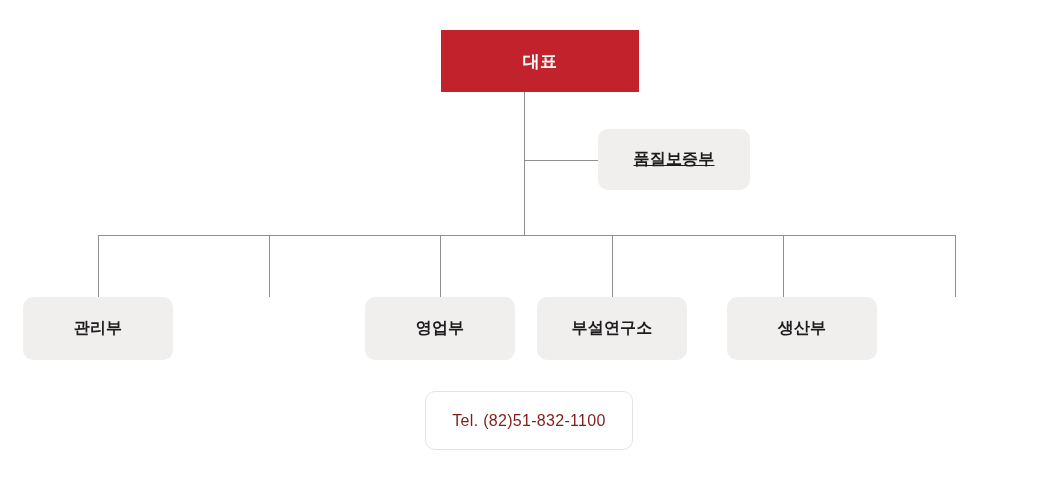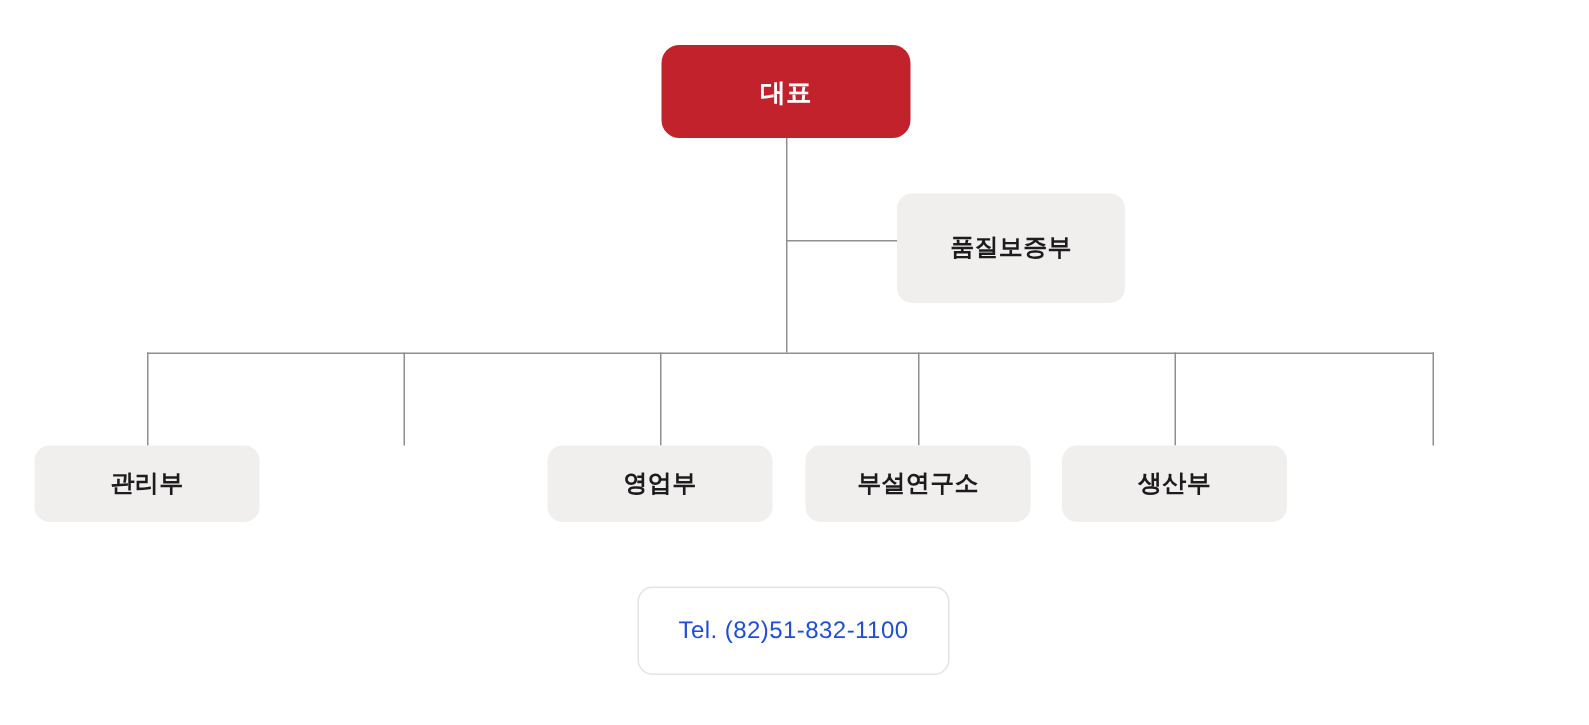--- a/index.html
+++ b/index.html
@@ -21,53 +21,53 @@
     align-items: center;
     justify-content: center;
     border-radius: 10px;
     font-weight: 700;
     font-size: 16px;
     color: #1c1c1e;
     letter-spacing: 0.2px;
     text-align: center;
   }
   .node.root {
-    left: 441px; top: 30px; width: 166px; height: 62px;
+    left: 441px; top: 30px; width: 198px; height: 62px;
     background: #c2222b;
     color: #ffffff;
     font-size: 17px;
-    border-radius: 12px;
+    border-radius: 0;
   }
   .node.dept {
     background: #f0efed;
   }
   .node.qa {
-    left: 598px; top: 129px; width: 152px; height: 73px;
+    left: 598px; top: 129px; width: 152px; height: 61px; text-decoration: underline;
   }
   .node.branch {
-    top: 297px; width: 150px; height: 51px;
+    top: 297px; width: 150px; height: 63px;
   }
   .line {
     position: absolute;
     background: #8f8f8f;
   }
   .line.v { width: 1px; }
   .line.h { height: 1px; }
   .tel-box {
     position: absolute;
     left: 425px; top: 391px; width: 208px; height: 59px;
     display: flex;
     align-items: center;
     justify-content: center;
     background: #ffffff;
     border: 1px solid #e4e4e4;
     border-radius: 10px;
     font-size: 16px;
     font-weight: 400;
-    color: #1d4ed8;
+    color: #7f1d1d;
     letter-spacing: 0.3px;
   }
 </style>
 </head>
 <body>
 
 <div class="canvas">
 
   <div class="node root">대표</div>
 
@@ -82,17 +82,17 @@
   <div class="line v" style="left:98px;  top:235px; height:62px;"></div>
   <div class="line v" style="left:269px; top:235px; height:62px;"></div>
   <div class="line v" style="left:440px; top:235px; height:62px;"></div>
   <div class="line v" style="left:612px; top:235px; height:62px;"></div>
   <div class="line v" style="left:783px; top:235px; height:62px;"></div>
   <div class="line v" style="left:955px; top:235px; height:62px;"></div>
 
   <div class="node dept branch" style="left:23px;">관리부</div>
   <div class="node dept branch" style="left:365px;">영업부</div>
   <div class="node dept branch" style="left:537px;">부설연구소</div>
-  <div class="node dept branch" style="left:708px;">생산부</div>
+  <div class="node dept branch" style="left:727px;">생산부</div>
 
   <div class="tel-box">Tel. (82)51-832-1100</div>
 
 </div>
 
 </body></html>

